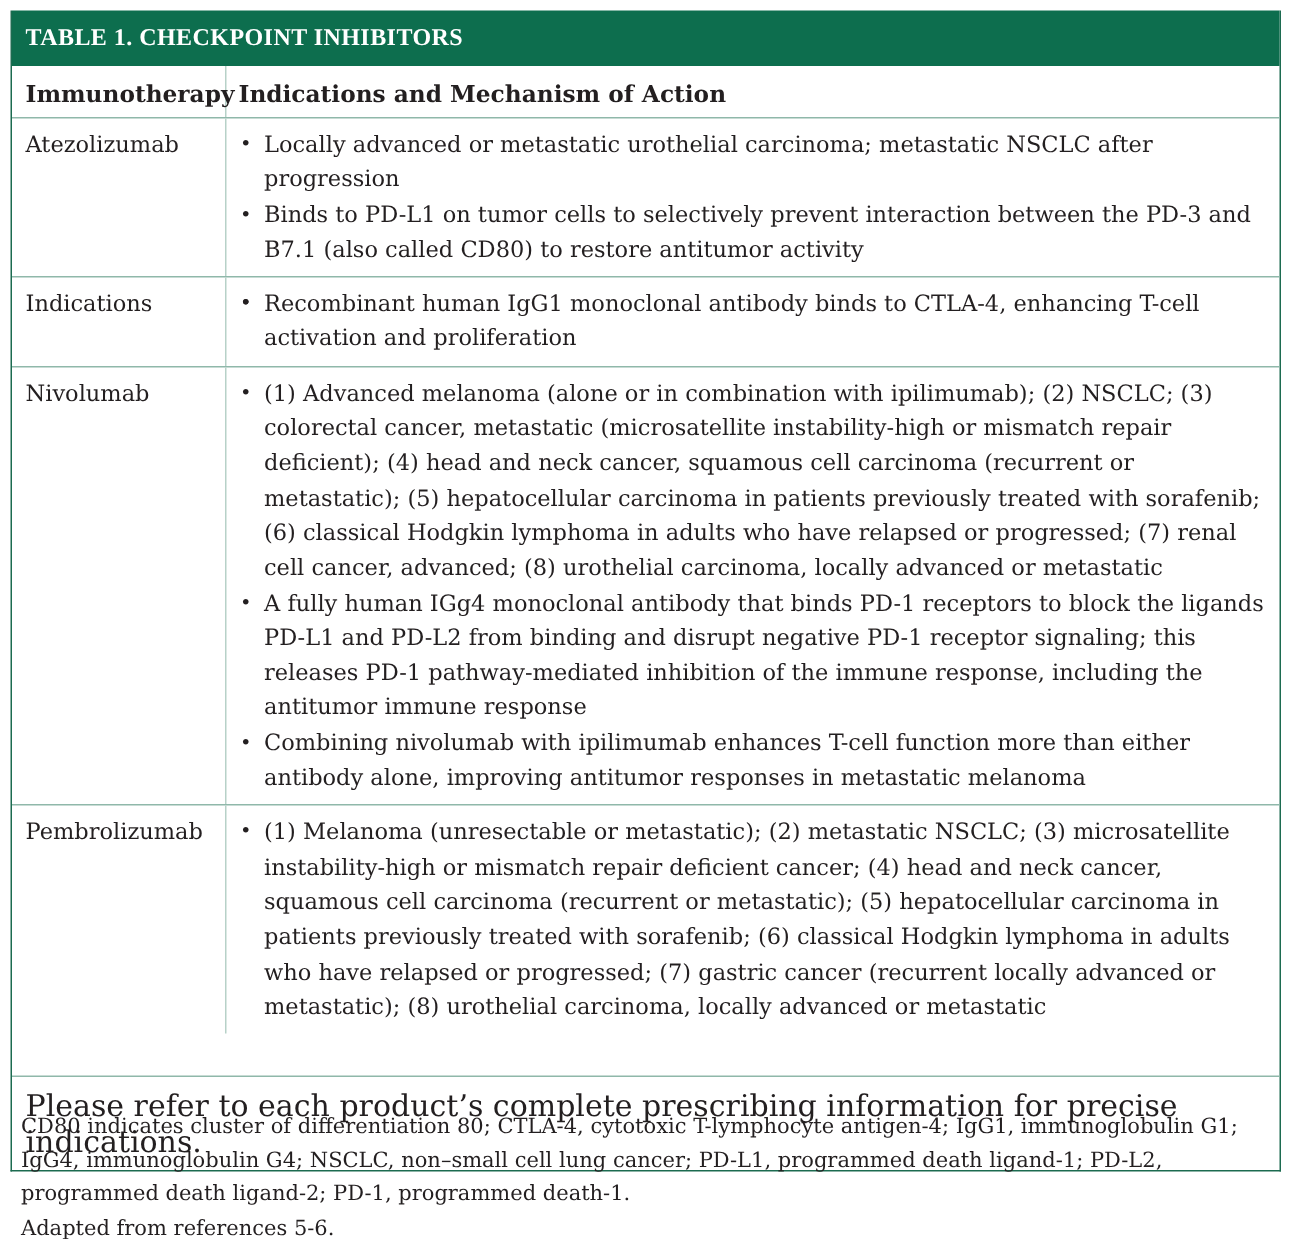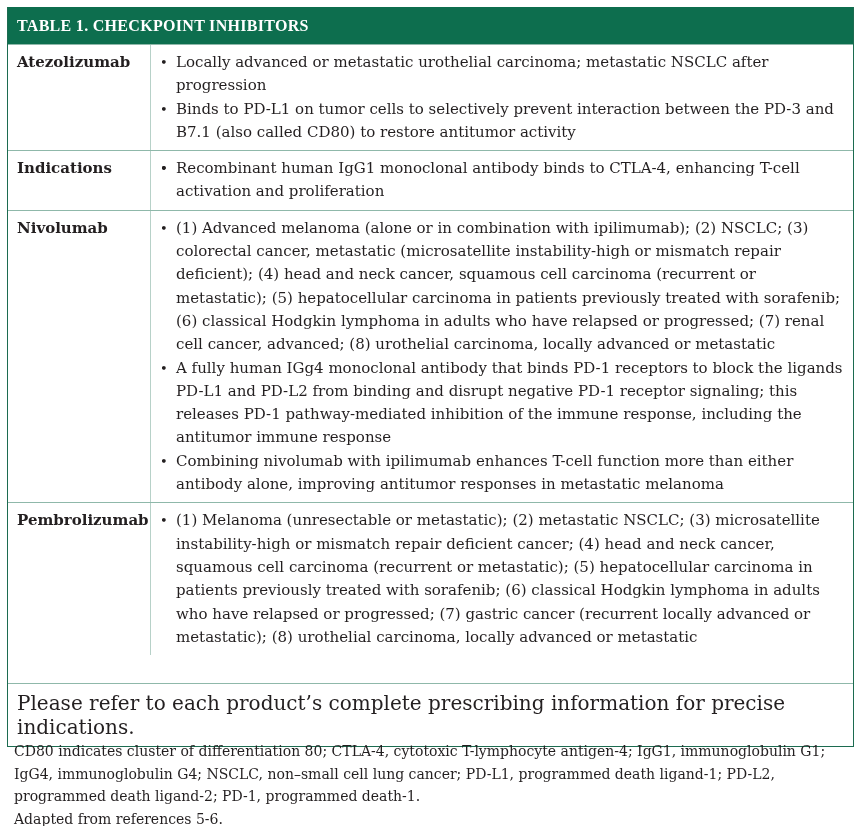--- a/index.html
+++ b/index.html
@@ -1,37 +1,41 @@
 <!DOCTYPE html>
 <html><head>
 <meta charset="utf-8">
 <style>
   html, body { margin:0; padding:0; background:#ffffff; }
   body { width:863px; height:826px; position:relative; font-family:"DejaVu Serif", serif; color:#231f20; }
   .tbl { position:absolute; left:7px; top:7px; width:845px; border:1.5px solid #1c6b50; border-top:none; }
   .title-bar { background:#0d6e4e; color:#ffffff; font-family:Liberation Serif, serif; font-weight:bold; font-size:16px; letter-spacing:0.3px; height:37px; line-height:37px; padding-left:9px; }
   .row { display:flex; border-top:1.5px solid #8fb8aa; }
   .row.header { border-top:none; }
-  .c1 { width:133px; padding:6px 0 6px 9px; border-right:1px solid #b7d1c8; box-sizing:content-box;font-weight:bold; }
+  .c1 { width:133px; padding:6px 0 6px 9px; border-right:1px solid #b7d1c8; box-sizing:content-box; }
   .c2 { flex:1; padding:6px 6px 6px 8px; }
   .header .c1, .header .c2 { font-weight:bold; font-size:15.5px; padding-top:9px; padding-bottom:6px; }
   .drug { font-size:15px; line-height:23px; }
   ul { margin:0; padding:0; list-style:none; }
   li { position:relative; padding-left:17px; font-size:15px; line-height:23.3px; margin-bottom:0; }
   li .bullet { position:absolute; left:1px; top:0; font-size:13px; }
   .note { border-top:1.5px solid #8fb8aa; font-size:20px; padding:7px 9px 7px 9px;margin-top:28px; }
   .footnotes { position:absolute; left:14px; top:740px; width:840px; font-size:14px; line-height:22.5px; }
   .footnotes p { margin:0; }
 </style>
 </head>
 <body>
 
 <div class="tbl">
   <div class="title-bar">TABLE 1. CHECKPOINT INHIBITORS</div>
 
+  <div class="row header">
+    <div class="c1">Immunotherapy</div>
+    <div class="c2">Indications and Mechanism of Action</div>
+  </div>
 
   <div class="row">
     <div class="c1 drug">Atezolizumab</div>
     <div class="c2">
       <ul>
         <li><span class="bullet">•</span><span>Locally advanced or metastatic urothelial carcinoma; metastatic NSCLC after progression</span></li>
         <li><span class="bullet">•</span><span>Binds to PD-L1 on tumor cells to selectively prevent interaction between the PD-3 and B7.1 (also called CD80) to restore antitumor activity</span></li>
       </ul>
     </div>
   </div>

